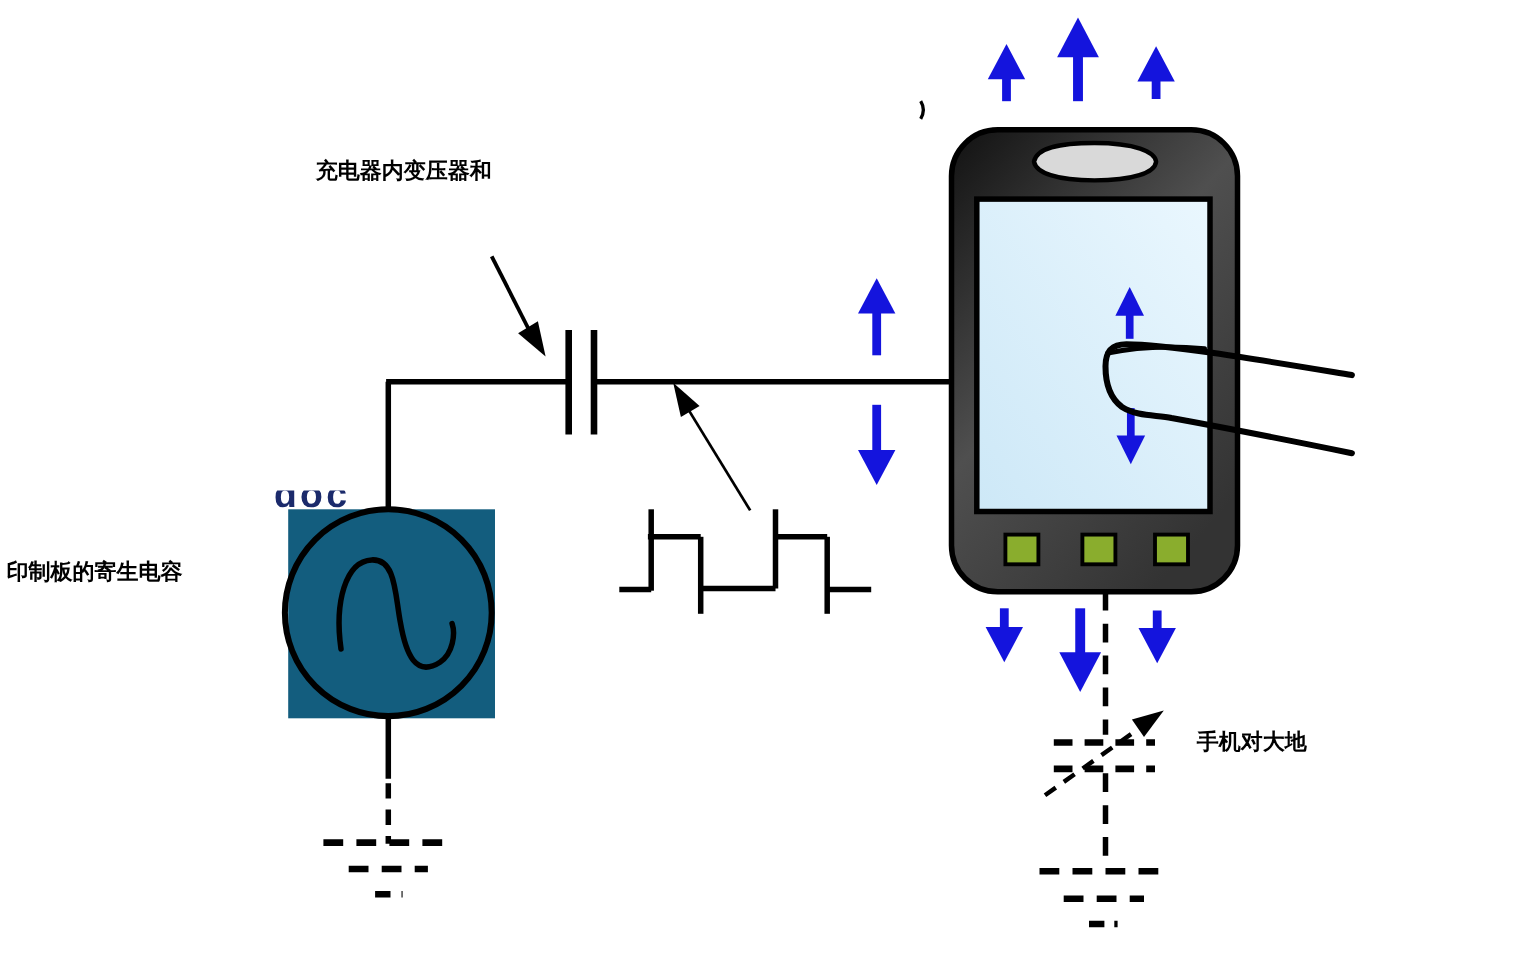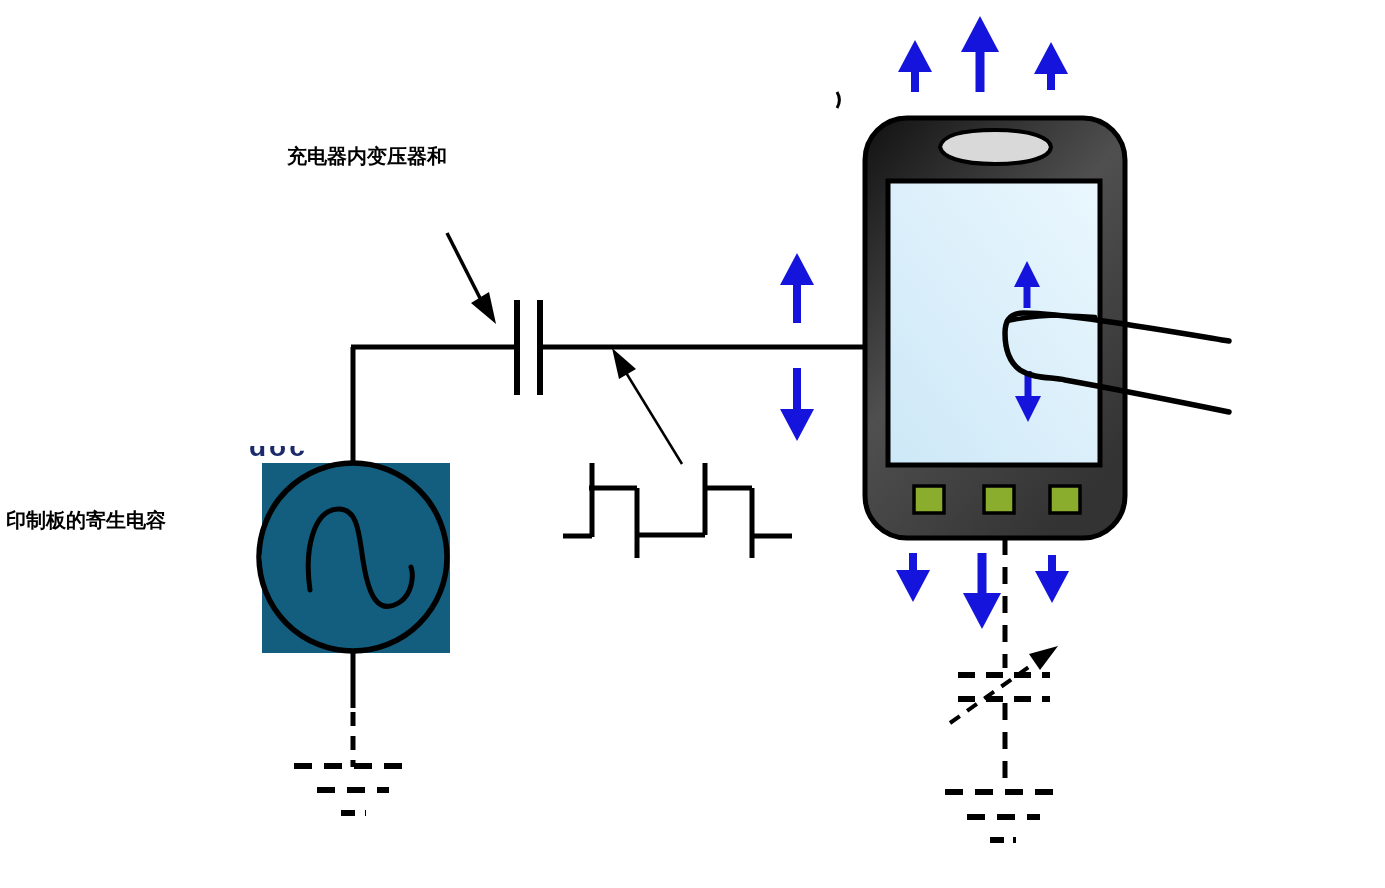--- a/index.html
+++ b/index.html
@@ -22,21 +22,21 @@
   .label span{display:block;}
   .lbl-charger-cap{left:287px;top:131px;}
   .lbl-switching{left:6px;top:495px;}
   .lbl-ground-cap{left:1088px;top:650px;}
   .watermark-clip{
     position:absolute;left:249px;top:446px;
     width:86px;height:19px;overflow:hidden;
   }
   .watermark-clip span{
     position:relative;top:-15px;display:block;
-    font-size:28px;font-weight:bold;letter-spacing:3px;
+    font-size:34px;font-weight:bold;letter-spacing:3px;
     color:var(--watermark-navy,#1b2a6b);
   }
 </style>
 </head>
 <body>
 
 <div class="canvas">
 
   <svg class="diagram-svg" width="1385" height="888" viewBox="0 0 1385 888">
     <defs>
@@ -187,19 +187,20 @@
 
   <div class="label lbl-charger-cap">
     <span>充电器内变压器和</span>
   </div>
 
   <div class="label lbl-switching">
     <span>印制板的寄生电容</span>
   </div>
 
   <div class="label lbl-ground-cap">
+    <span>手机对大地</span>
   </div>
 
   <div class="watermark-clip">
     <span>doc</span>
   </div>
 
 </div>
 
 </body></html>

